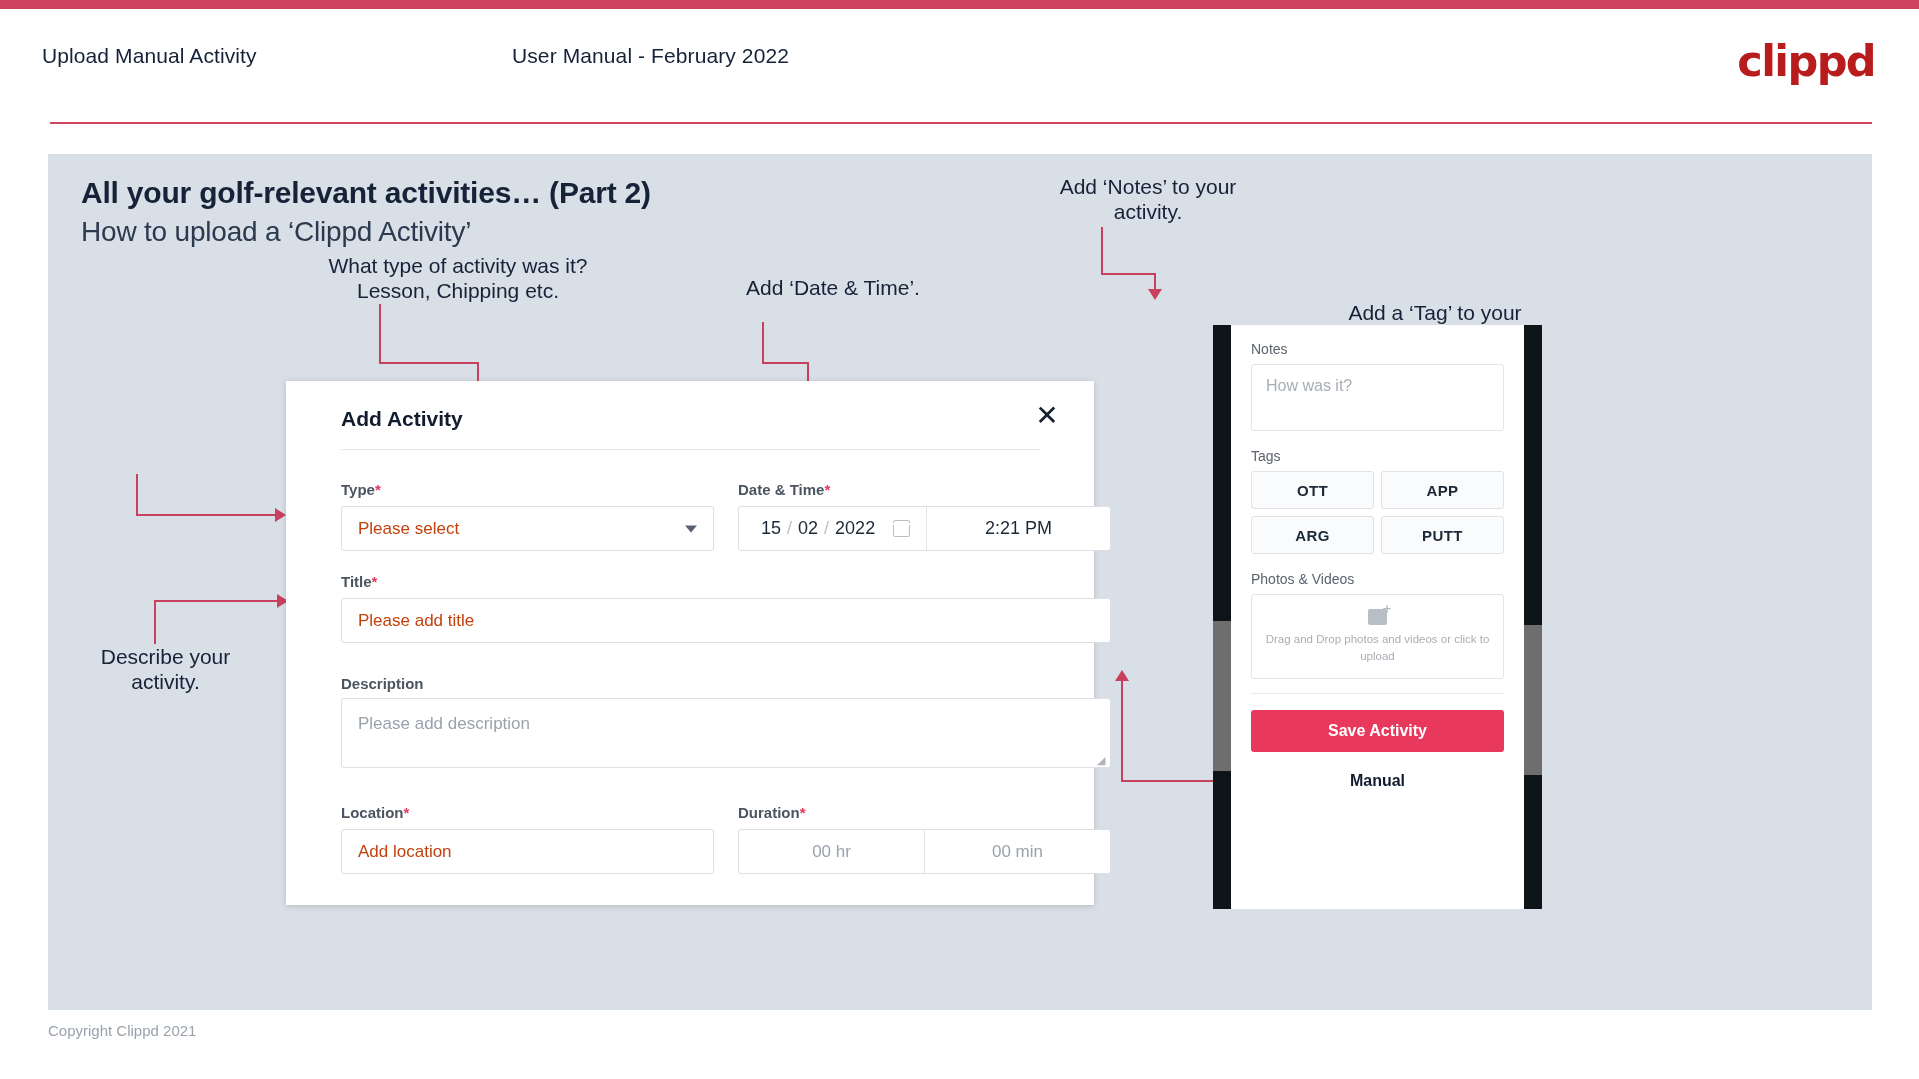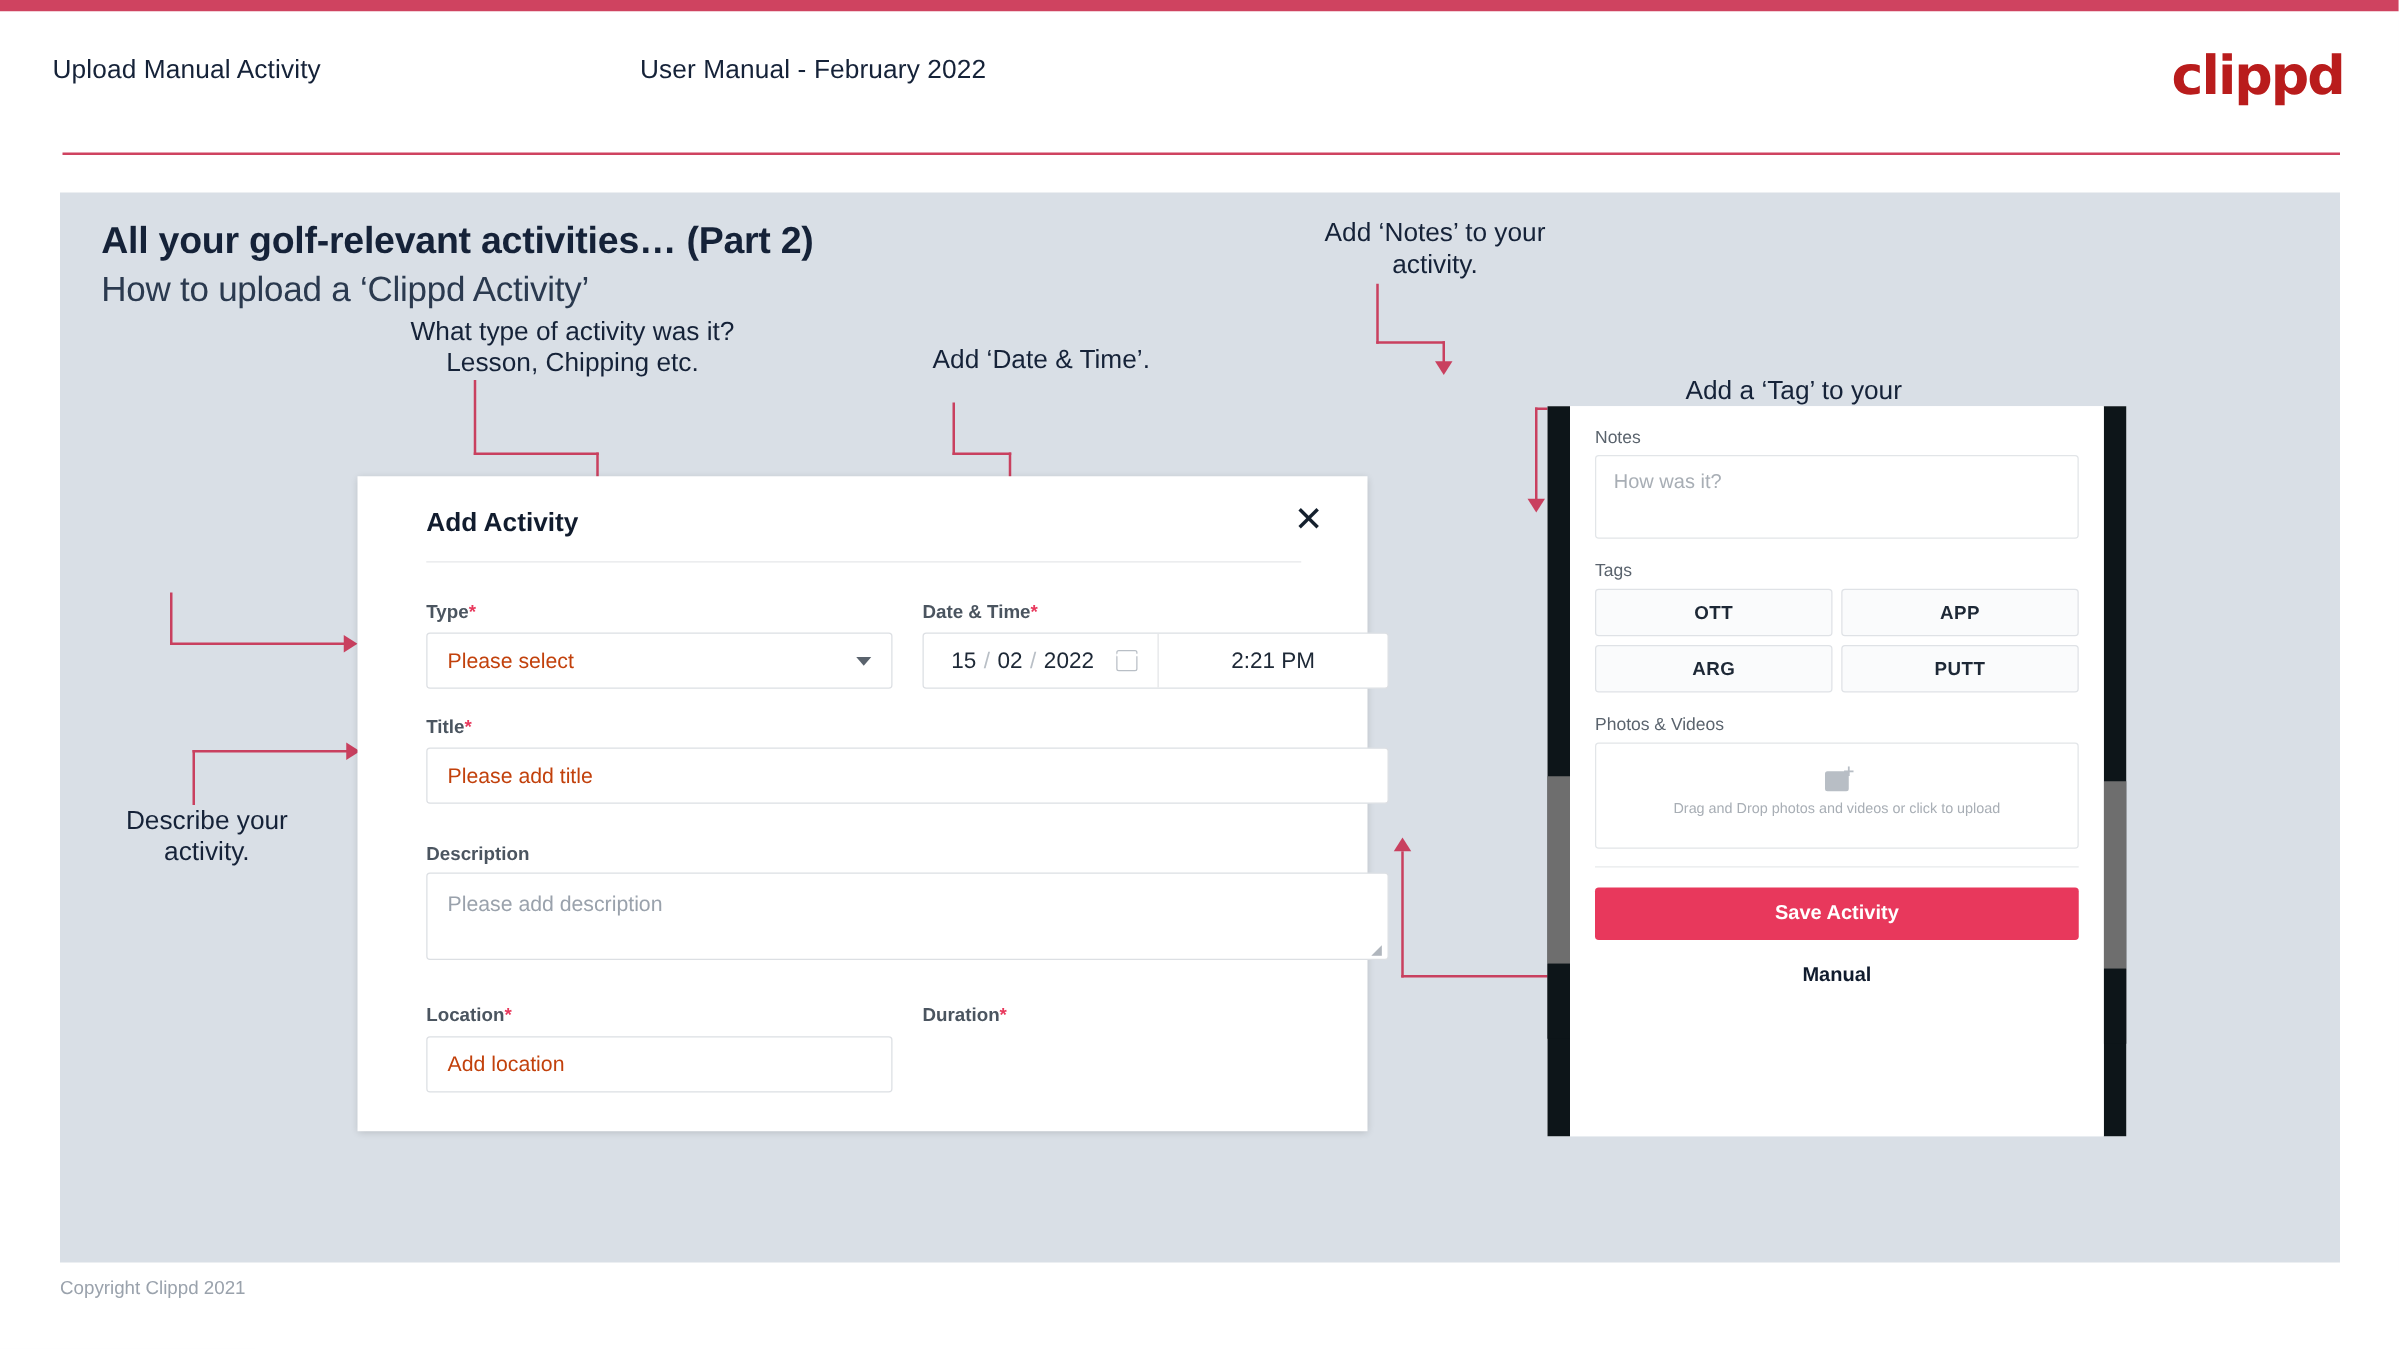--- a/index.html
+++ b/index.html
@@ -159,22 +159,22 @@
     font-size: 17px; color: #9aa2ac; padding: 15px 16px;
   }
   .ta .grip {
     position: absolute; right: 3px; bottom: 2px;
     width: 10px; height: 10px; color:#b0b6bd; font-size: 11px;
     line-height: 10px;
   }
 
   
   .phone {
-    position: absolute; left: 1238px; top: 325px;
-    width: 463px; height: 584px;
+    position: absolute; left: 1213px; top: 325px;
+    width: 329px; height: 584px;
     background: #ffffff;
   }
   .bezel {
     position: absolute; top: 0; width: 18px; height: 584px;
     background: #0d1519;
   }
   .bezel.left  { left: 0; }
   .bezel.right { right: 0; }
   .bezel .btn-grey {
     position: absolute; left: 0; width: 18px; background: #6e6e6e;
@@ -361,20 +361,24 @@
     <div class="fld-label" style="left:55px; top:423px;">
       <span>Location</span><span class="req">*</span>
     </div>
     <div class="inp" style="left:55px; top:448px; width:373px; height:45px;">
       <span>Add location</span>
     </div>
 
     <div class="fld-label" style="left:452px; top:423px;">
       <span>Duration</span><span class="req">*</span>
     </div>
+    <div class="dur-box" style="left:452px; top:448px; width:373px; height:45px;">
+      <div class="dur-cell">00 hr</div>
+      <div class="dur-cell">00 min</div>
+    </div>
   </div>
 
   <div class="phone">
     <div class="bezel left">
       <div class="btn-grey" style="top:296px; height:150px;"></div>
       <div class="btn-dark" style="top:446px; height:60px;"></div>
     </div>
     <div class="bezel right">
       <div class="btn-grey" style="top:300px; height:150px;"></div>
       <div class="btn-dark" style="top:450px; height:60px;"></div>

